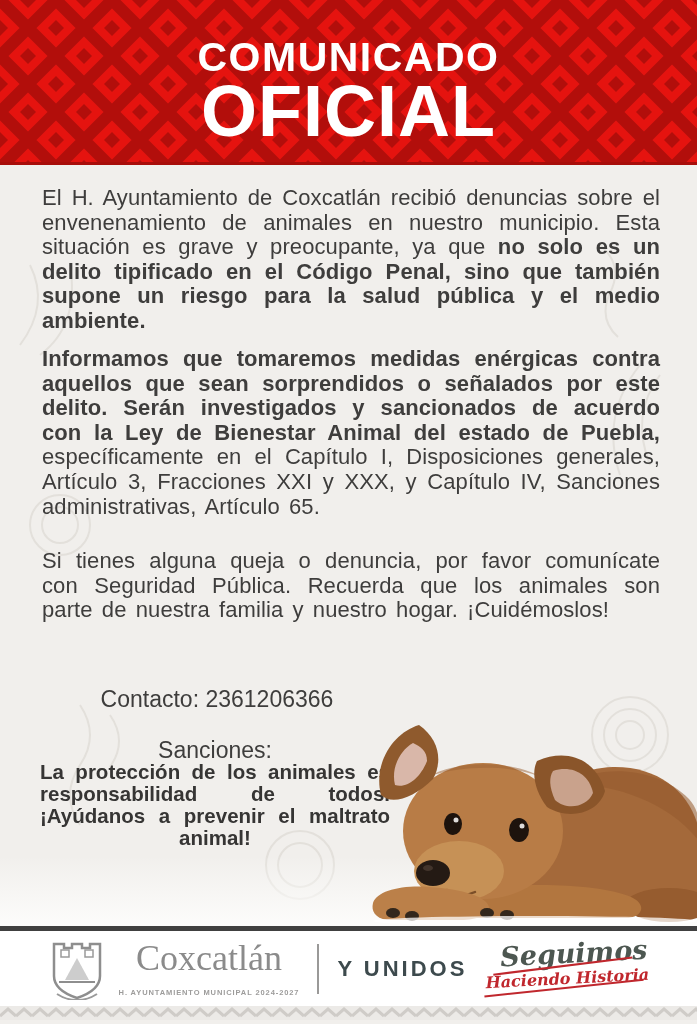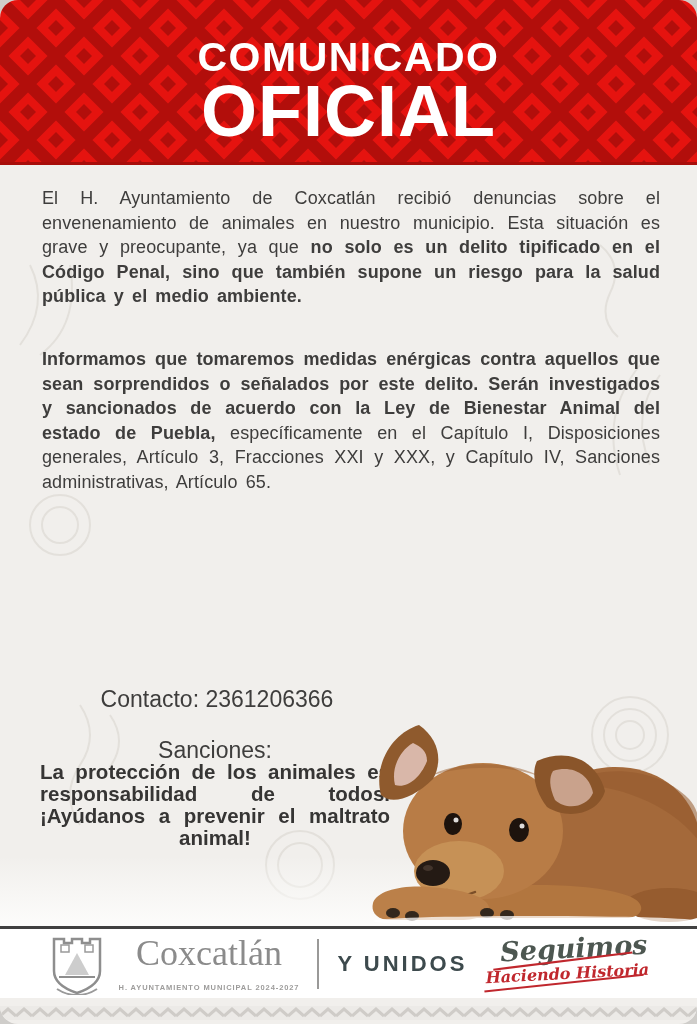--- a/index.html
+++ b/index.html
@@ -1,33 +1,33 @@
 <!DOCTYPE html>
 <html lang="es"><head>
 <meta charset="utf-8">
 <style>
   * { margin:0; padding:0; box-sizing:border-box; }
   html,body { background:#cfcdca; }
   .page {
     position:relative; width:697px; height:1024px; margin:0 auto;
     background:#f1efec; overflow:hidden;
-    font-family:"Liberation Sans", sans-serif; color:#3b3a39;border-radius:18px;
+    font-family:"Liberation Sans", sans-serif; color:#3b3a39;
   }
   
   .header { position:absolute; top:0; left:0; width:697px; height:165px; }
   .header-pattern { position:absolute; top:0; left:0; display:block; }
   .titles { position:absolute; top:34px; left:0; width:100%; text-align:center; color:#ffffff; }
   .title-line1 { font-size:41px; font-weight:bold; letter-spacing:1.5px; line-height:46px; }
   .title-line2 { font-size:72px; font-weight:bold; letter-spacing:1px; line-height:62px; }
   
   .watermarks { position:absolute; top:165px; left:0; pointer-events:none; }
   
   .para {
     position:absolute; left:42px; width:618px;
-    font-size:18px; line-height:24.6px; text-align:justify;
+    font-size:22px; line-height:24.6px; text-align:justify;
     letter-spacing:0.1px; word-spacing:3px; color:#3e3d3c;
   }
   .para .b { font-weight:bold; }
   .p1 { top:186px; }
   .p2 { top:347px; }
   .p3 { top:549px; }
   .contact {
     position:absolute; left:42px; top:686px; width:350px;
     text-align:center; font-size:23px; color:#3e3d3c;
   }
@@ -41,23 +41,23 @@
     text-align:justify; text-align-last:center; color:#363534;
   }
   
   .floor-glow {
     position:absolute; left:0; top:856px; width:697px; height:70px;
     background:linear-gradient(to bottom, rgba(253,253,252,0), rgba(253,253,252,0.95));
   }
   .dog { position:absolute; top:707px; right:-4px; }
   
   .footer {
-    position:absolute; left:0; top:926px; width:697px; height:72px;
+    position:absolute; left:0; top:926px; width:697px; height:80px;
     background:#ffffff; display:flex; align-items:center; justify-content:center;
-    gap:14px; border-top:3px solid #404040;
+    gap:14px; border-top:5px solid #404040;
   }
   .crest { flex:0 0 auto; }
   .muni { display:flex; flex-direction:column; align-items:center; }
   .muni-name {
     font-family:"Liberation Serif", serif; font-size:36px; color:#8b8b8b; line-height:36px;
   }
   .muni-sub {
     font-size:7.5px; font-weight:bold; letter-spacing:0.9px; color:#9d9c9b; margin-top:12px;
   }
   .divider { width:2px; height:50px; background:#9a9998; margin:0 4px; }
@@ -119,20 +119,21 @@
   </svg>
 
   <div class="para p1">
     <span>El H. Ayuntamiento de Coxcatlán recibió denuncias sobre el envenenamiento de animales en nuestro municipio. Esta situación es grave y preocupante, ya que </span><span class="b">no solo es un delito tipificado en el Código Penal, sino que también supone un riesgo para la salud pública y el medio ambiente.</span>
   </div>
 
   <div class="para p2">
     <span class="b">Informamos que tomaremos medidas enérgicas contra aquellos que sean sorprendidos o señalados por este delito. Serán investigados y sancionados de acuerdo con la Ley de Bienestar Animal del estado de Puebla, </span><span>específicamente en el Capítulo I, Disposiciones generales, Artículo 3, Fracciones XXI y XXX, y Capítulo IV, Sanciones administrativas, Artículo 65.</span>
   </div>
 
+  <div class="para p3">Si tienes alguna queja o denuncia, por favor comunícate con Seguridad Pública. Recuerda que los animales son parte de nuestra familia y nuestro hogar. ¡Cuidémoslos!</div>
 
   <div class="contact">Contacto: 2361206366</div>
 
   <div class="reminder-title">Sanciones:</div>
   <div class="reminder-text">La protección de los animales es responsabilidad de todos. ¡Ayúdanos a prevenir el maltrato animal!</div>
 
   <div class="floor-glow"></div>
   <svg class="dog" width="334" height="218" viewBox="0 0 334 218">
 
     <path d="M148,208 C136,128 178,62 246,60 C300,59 334,96 334,142 L334,208 Z" fill="#a4693a"></path>

